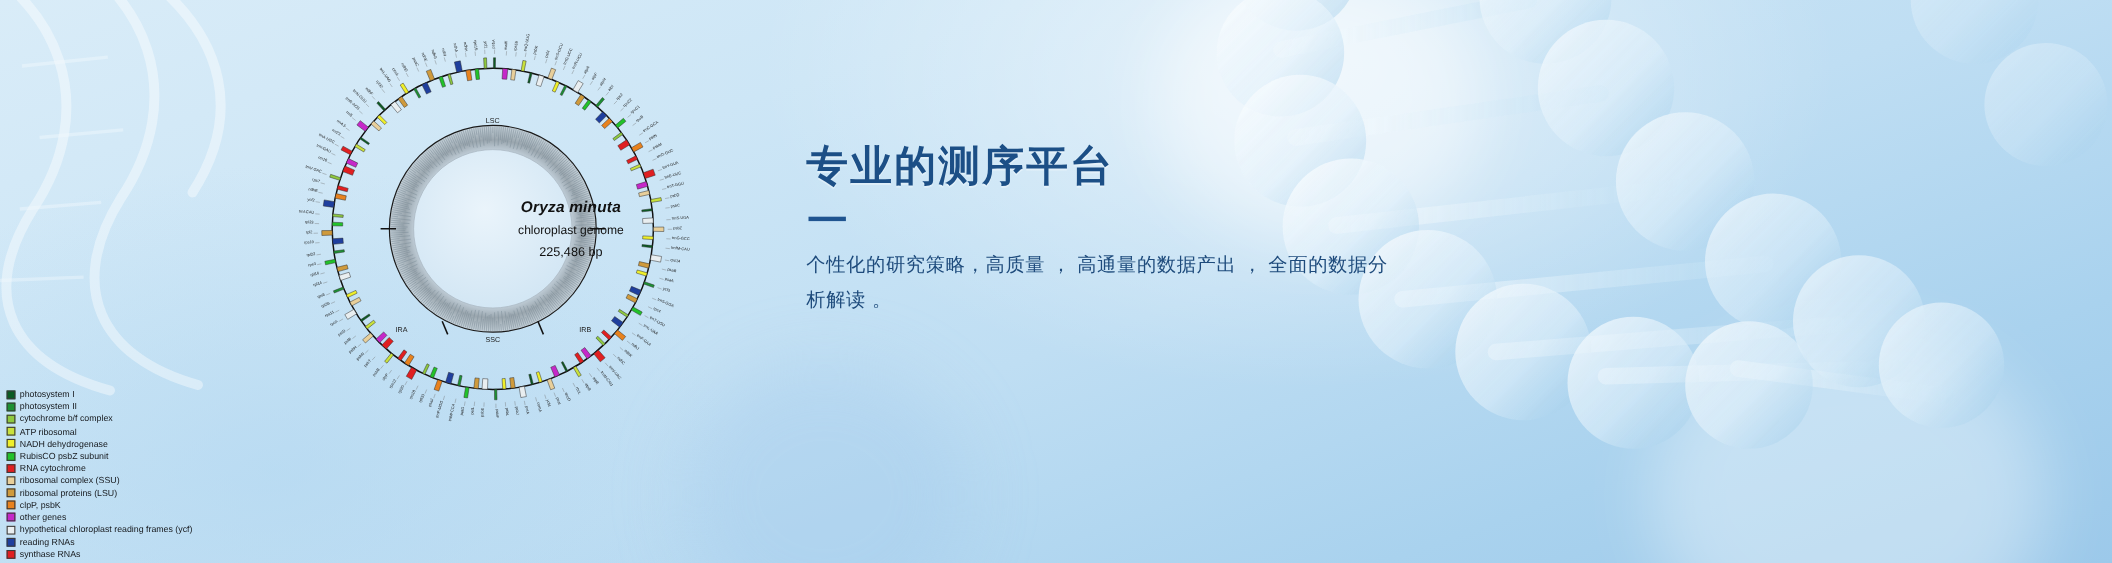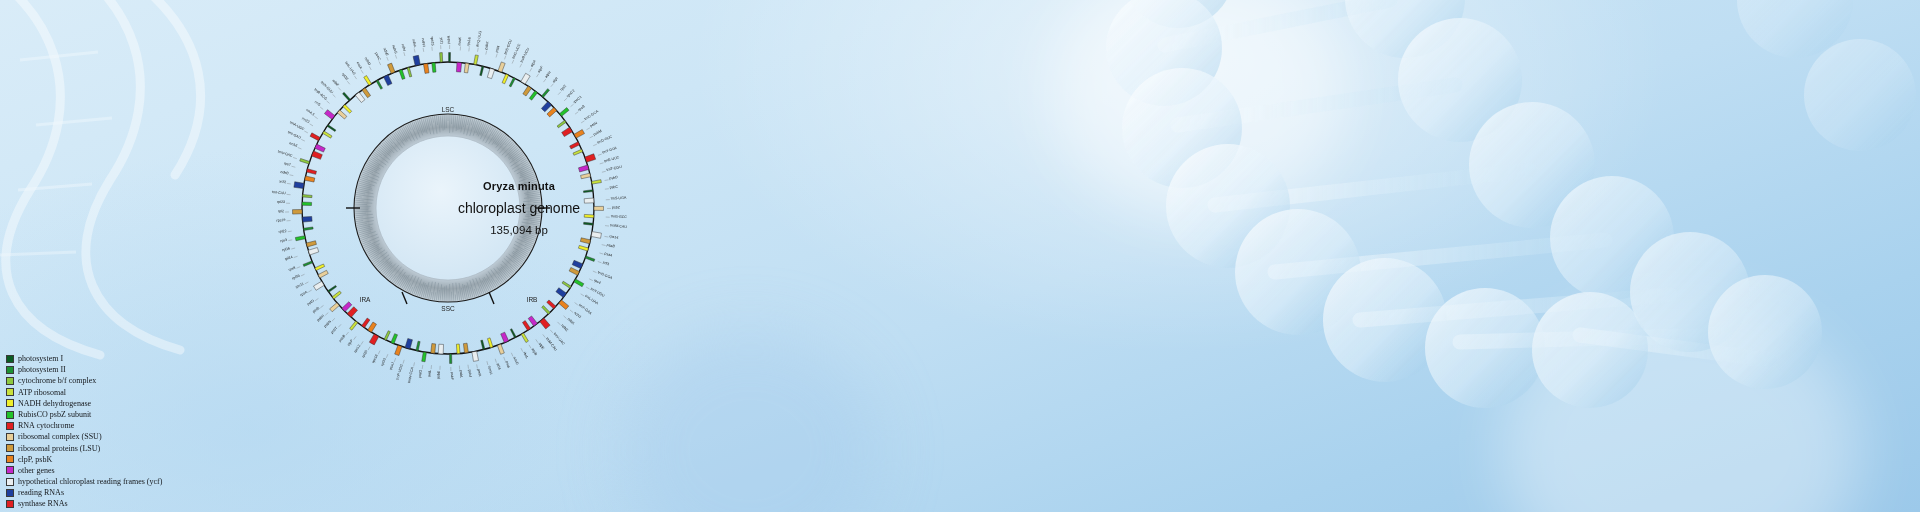--- a/index.html
+++ b/index.html
@@ -28,32 +28,32 @@
   .genome svg{display:block;}
   .center-text{
     position:absolute;left:0;top:0;width:410px;height:400px;
     pointer-events:none;
   }
   .ct-inner{
     position:absolute;left:320px;top:172px;width:190px;
     transform:translateX(-139px);
     text-align:center;color:#111;
   }
-  .ct-species{font-weight:bold;font-size:11px;letter-spacing:.2px;margin-bottom:8px;}
-  .ct-line2{font-size:14px;margin-bottom:8px;}
+  .ct-species{font-style:italic;font-weight:bold;font-size:14px;letter-spacing:.2px;margin-bottom:8px;}
+  .ct-line2{font-size:11px;margin-bottom:8px;}
   .ct-line3{font-size:11.5px;}
 
   
   .legend{position:absolute;left:6px;top:353px;width:230px;}
   .legend-row{display:flex;align-items:center;height:11.2px;line-height:11.2px;}
   .swatch{
     width:8px;height:8px;margin-right:4px;flex:0 0 8px;
     border:1px solid #3a3a3a;box-sizing:border-box;
   }
-  .legend-label{font-size:8px;color:#15181c;white-space:nowrap;font-family:Liberation Serif, serif;}
+  .legend-label{font-size:8px;color:#15181c;white-space:nowrap;font-family:Liberation Sans, sans-serif;}
 
   
   .copy{position:absolute;left:733px;top:132px;width:560px;}
   .headline{
     font-size:38px;font-weight:bold;color:#1c4f86;letter-spacing:2px;
     line-height:1.1;margin:0;
     text-shadow:0 1px 0 rgba(255,255,255,.35);
   }
   .rule{width:34px;height:4px;background:#1f5490;margin:23px 0 23px 2px;}
   .paragraph{
@@ -810,21 +810,21 @@
           <text x="188.77" y="37.81" font-size="3.6" fill="#1c1c1c" font-family="Liberation Sans, sans-serif" text-anchor="end" transform="rotate(444.29 188.77 37.81)">rps15</text>
           <line x1="197.82" y1="41.16" x2="197.63" y2="37.17" stroke="#6b6b6b" stroke-width="0.35"></line>
           <text x="197.59" y="36.17" font-size="3.6" fill="#1c1c1c" font-family="Liberation Sans, sans-serif" text-anchor="end" transform="rotate(447.41 197.59 36.17)">ycf1</text>
         </g>
     </svg>
 
     <div class="center-text">
       <div class="ct-inner">
         <div class="ct-species">Oryza minuta</div>
         <div class="ct-line2">chloroplast genome</div>
-        <div class="ct-line3">135,094 bp</div>
+        <div class="ct-line3">225,486 bp</div>
       </div>
     </div>
   </div>
 
   <div class="legend">
     <div id="legend-rows">
         <div class="legend-row">
           <span class="swatch" style="background: rgb(11, 92, 35);"></span>
           <span class="legend-label">photosystem I</span>
         </div>
@@ -876,14 +876,19 @@
           <span class="swatch" style="background: rgb(31, 63, 158);"></span>
           <span class="legend-label">reading RNAs</span>
         </div>
         <div class="legend-row">
           <span class="swatch" style="background: rgb(224, 31, 33);"></span>
           <span class="legend-label">synthase RNAs</span>
         </div>
       </div>
   </div>
 
+  <div class="copy">
+    <h1 class="headline">专业的测序平台</h1>
+    <div class="rule"></div>
+    <p class="paragraph">个性化的研究策略，高质量 ， 高通量的数据产出 ， 全面的数据分析解读 。</p>
+  </div>
 
 </div>
 
 </body></html>

